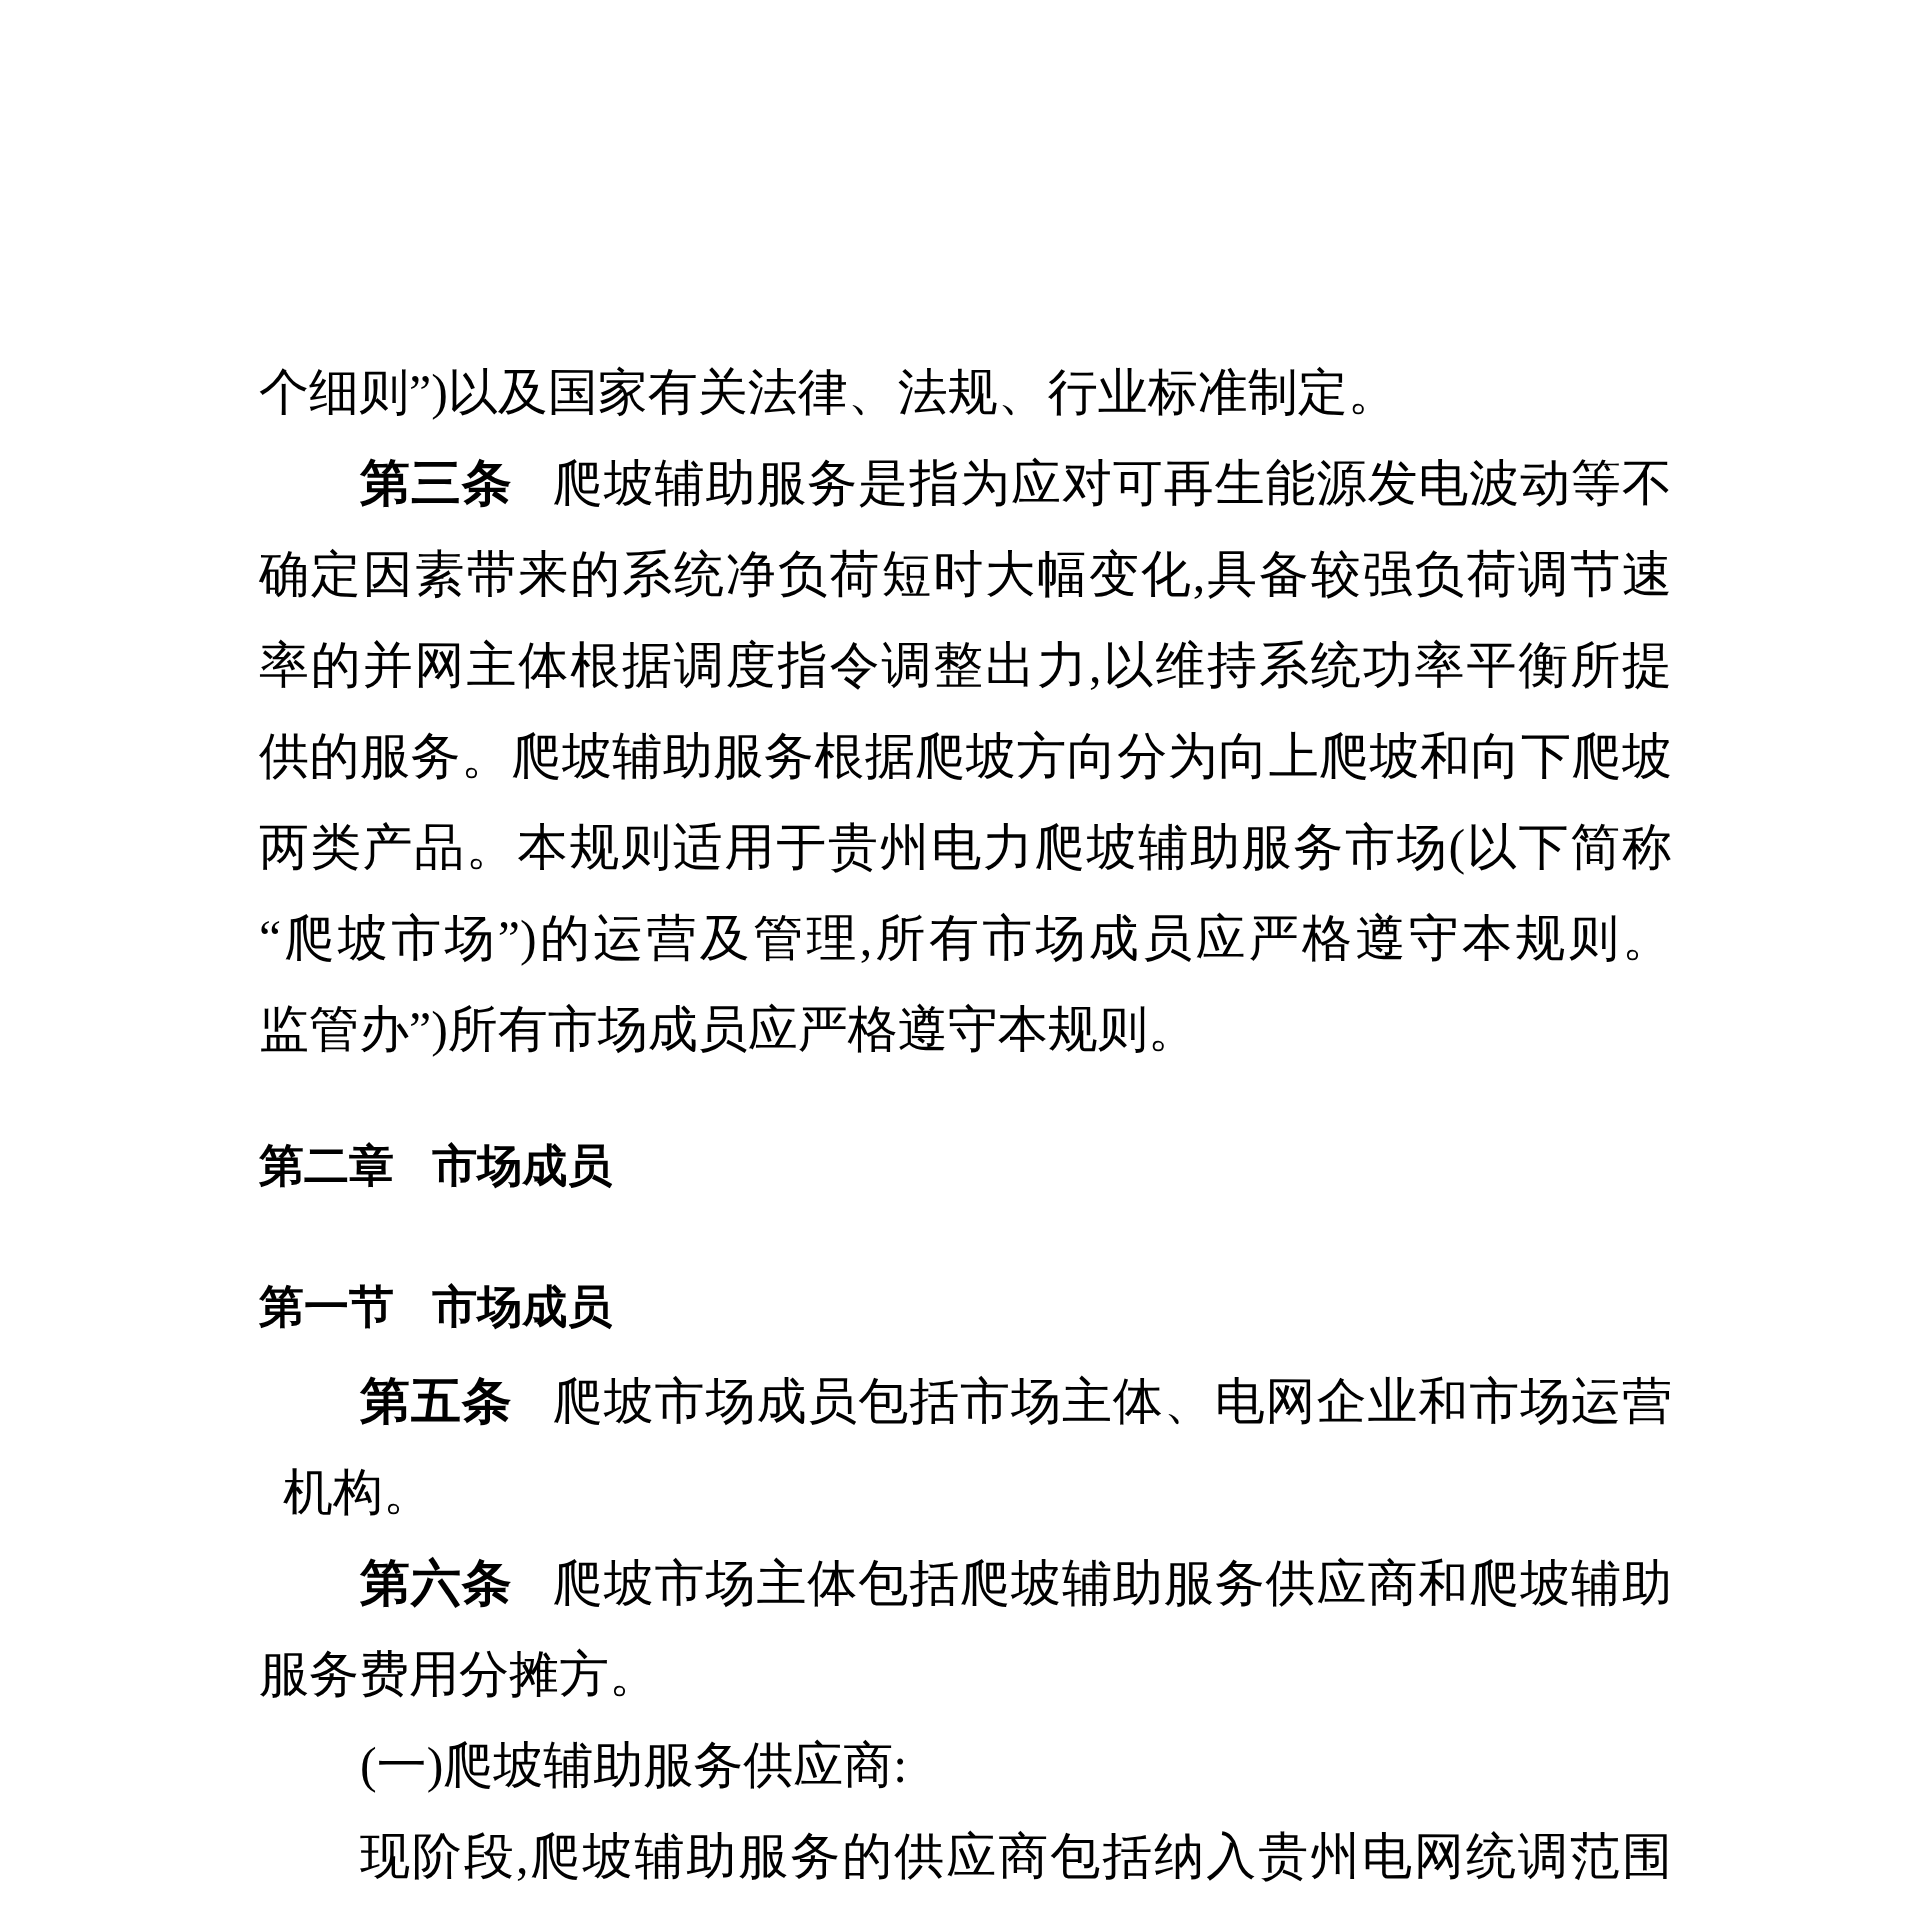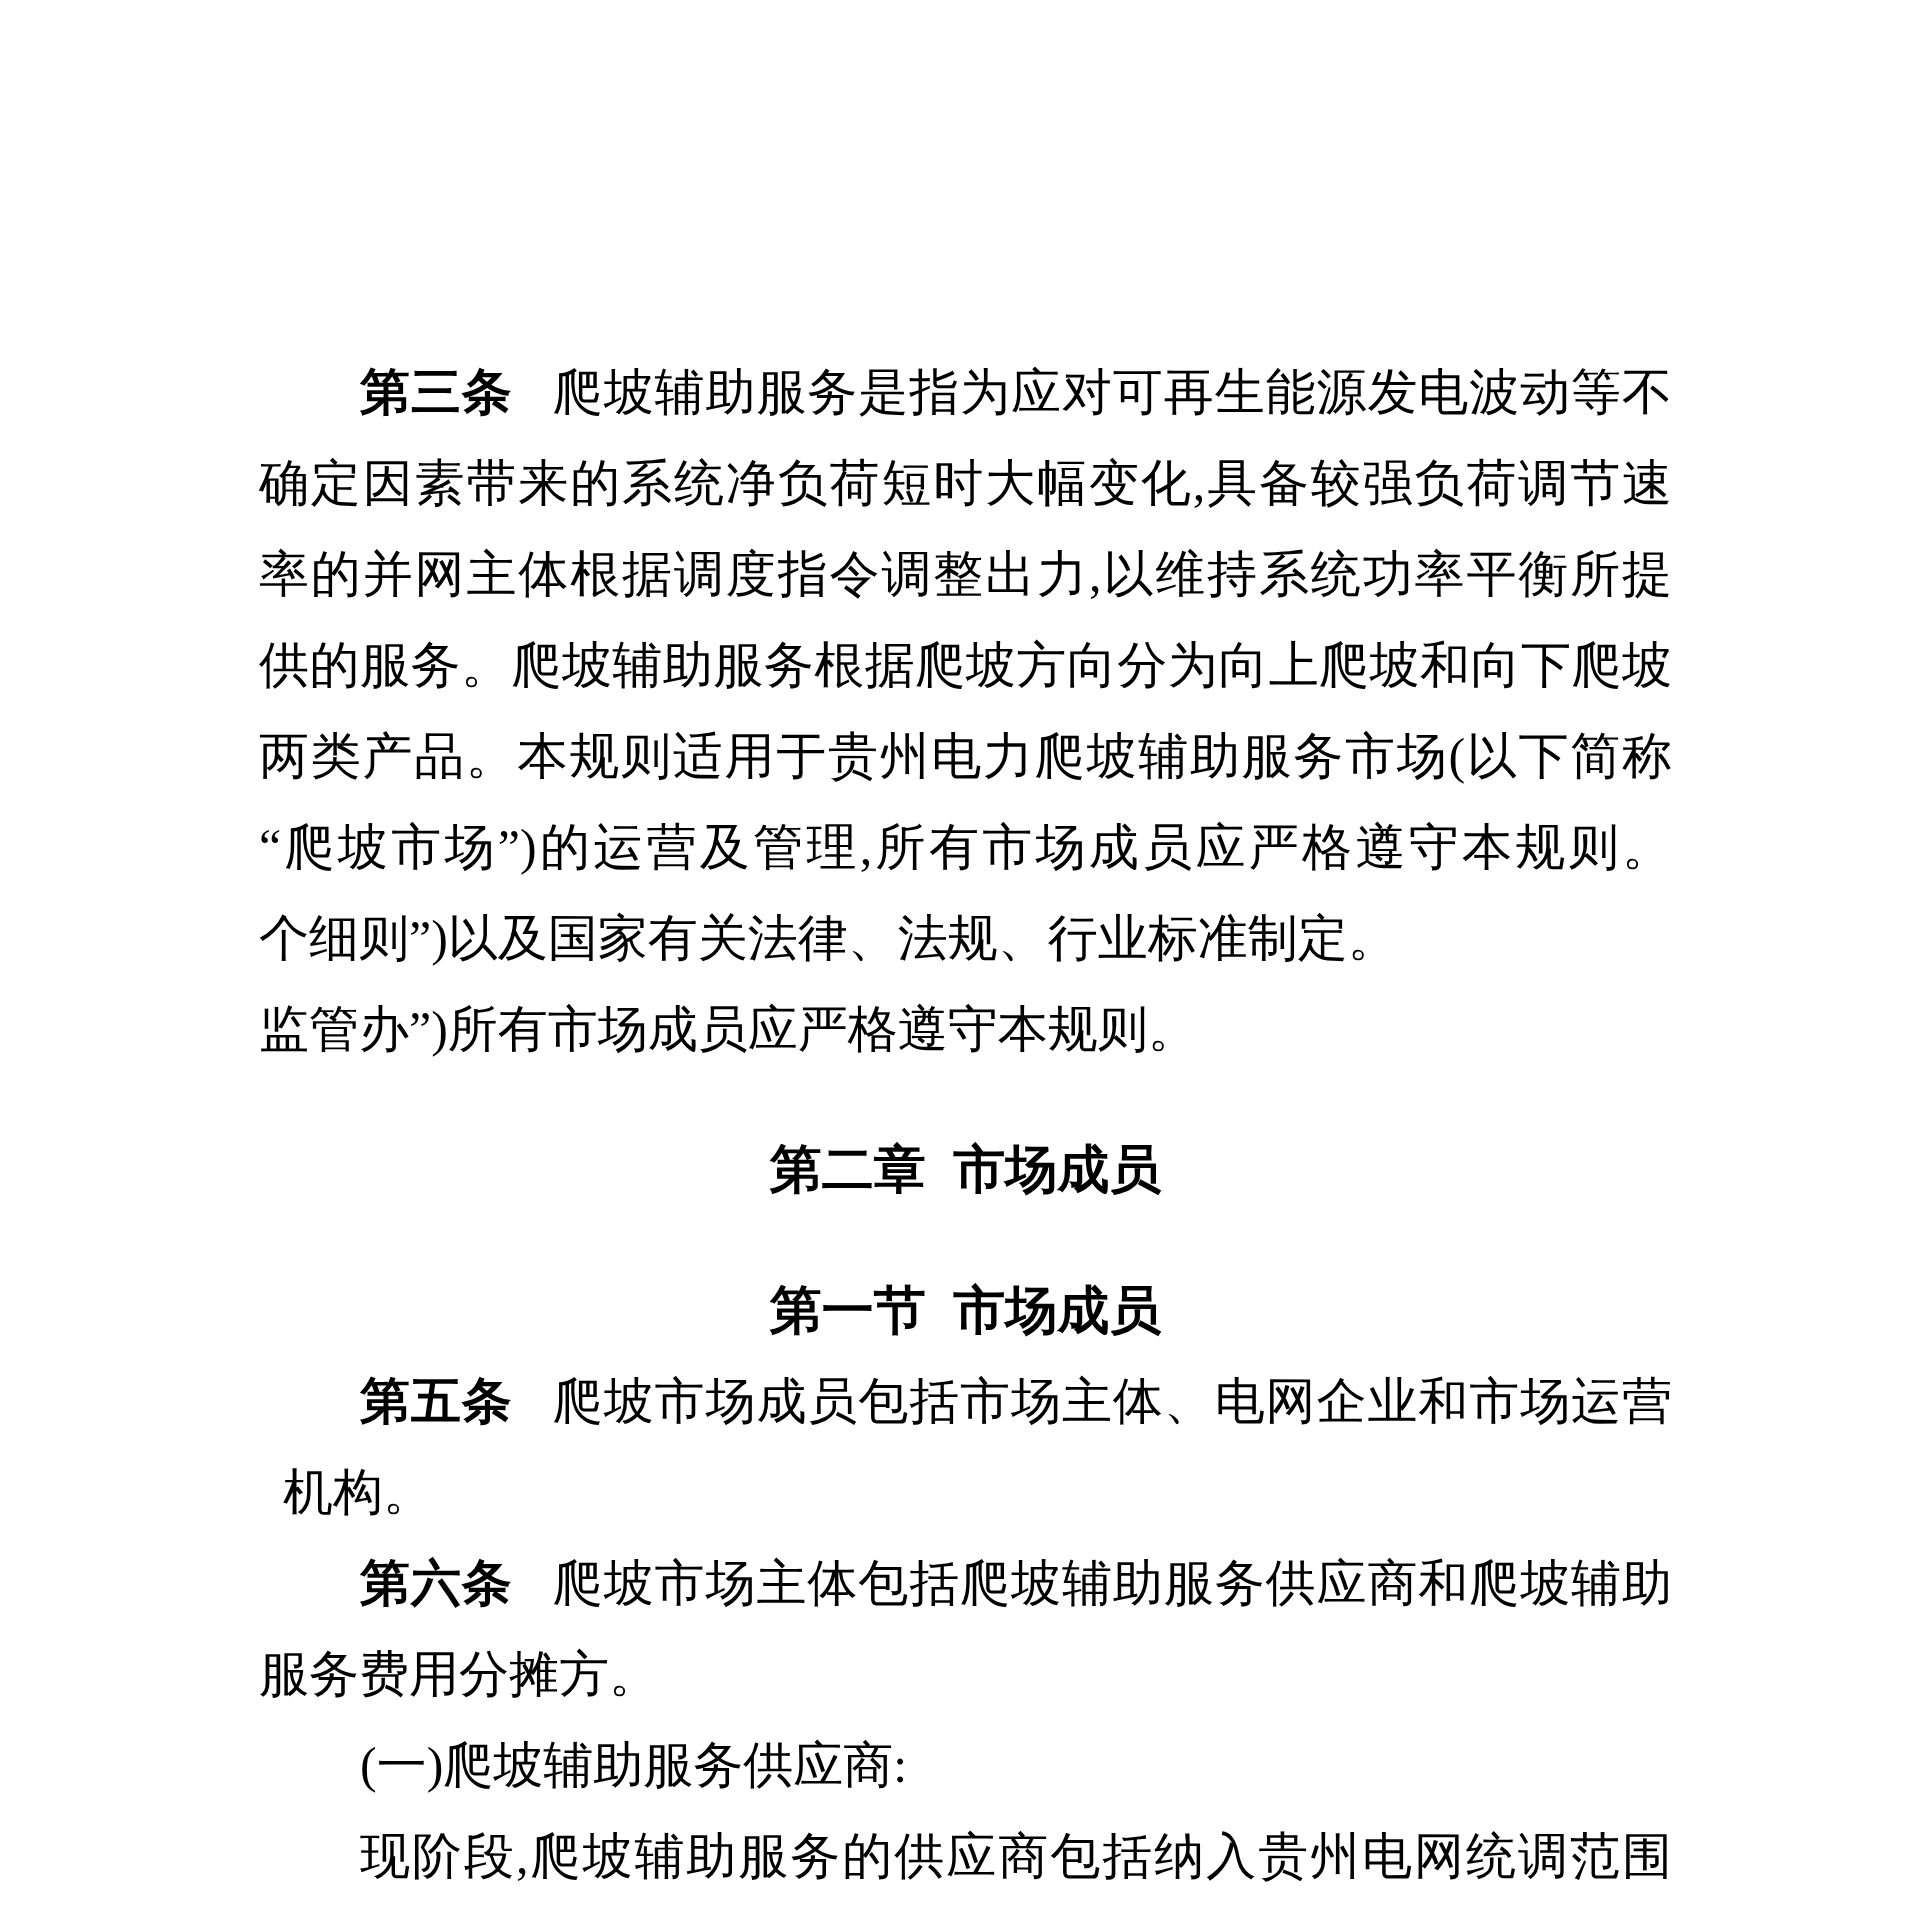--- a/index.html
+++ b/index.html
@@ -30,47 +30,46 @@
     text-align: justify;
     text-align-last: justify;
   }
   .line.indent { text-indent: 101px; }
   .kw {
     font-family: "Liberation Sans", "DejaVu Sans", sans-serif;
     font-weight: 700;
     margin-right: 0.8em;
   }
   .heading {
-    font-family: Liberation Sans, sans-serif;
+    font-family: Liberation Mono, monospace;
     font-weight: 700;
-    font-size: 52px;
+    font-size: 45px;
     line-height: 91px;
     height: 91px;
-    text-align: center;
     word-spacing: 0.25em;
     margin: 0;
   }
   h2.chapter { margin-top: 49px; }
   h3.section { margin-top: 50px; }
 </style>
 </head>
 <body>
 
 <div class="page">
   <main class="doc-body">
       <div class="para">
+        <div class="line" style="white-space: nowrap;">个细则”)以及国家有关法律、法规、行业标准制定。</div>
+      </div>
+      <div class="para">
         <div class="line fill indent" style="white-space: normal;"><span class="kw">第三条</span>爬坡辅助服务是指为应对可再生能源发电波动等不</div>
         <div class="line fill" style="white-space: normal;">确定因素带来的系统净负荷短时大幅变化,具备较强负荷调节速</div>
         <div class="line fill" style="white-space: normal;">率的并网主体根据调度指令调整出力,以维持系统功率平衡所提</div>
         <div class="line fill" style="white-space: normal;">供的服务。爬坡辅助服务根据爬坡方向分为向上爬坡和向下爬坡</div>
         <div class="line fill" style="white-space: normal;">两类产品。本规则适用于贵州电力爬坡辅助服务市场(以下简称</div>
         <div class="line fill" style="white-space: normal;">“爬坡市场”)的运营及管理,所有市场成员应严格遵守本规则。</div>
-      </div>
-      <div class="para">
-        <div class="line" style="white-space: nowrap;">个细则”)以及国家有关法律、法规、行业标准制定。</div>
       </div>
       <div class="para">
         <div class="line" style="white-space: nowrap;">监管办”)所有市场成员应严格遵守本规则。</div>
       </div>
       <h2 class="heading chapter">第二章 市场成员</h2>
       <h3 class="heading section">第一节 市场成员</h3>
       <div class="para">
         <div class="line fill indent" style="white-space: normal;"><span class="kw">第五条</span>爬坡市场成员包括市场主体、电网企业和市场运营</div>
         <div class="line" style="white-space: nowrap; margin-left: 24px;">机构。</div>
       </div>

